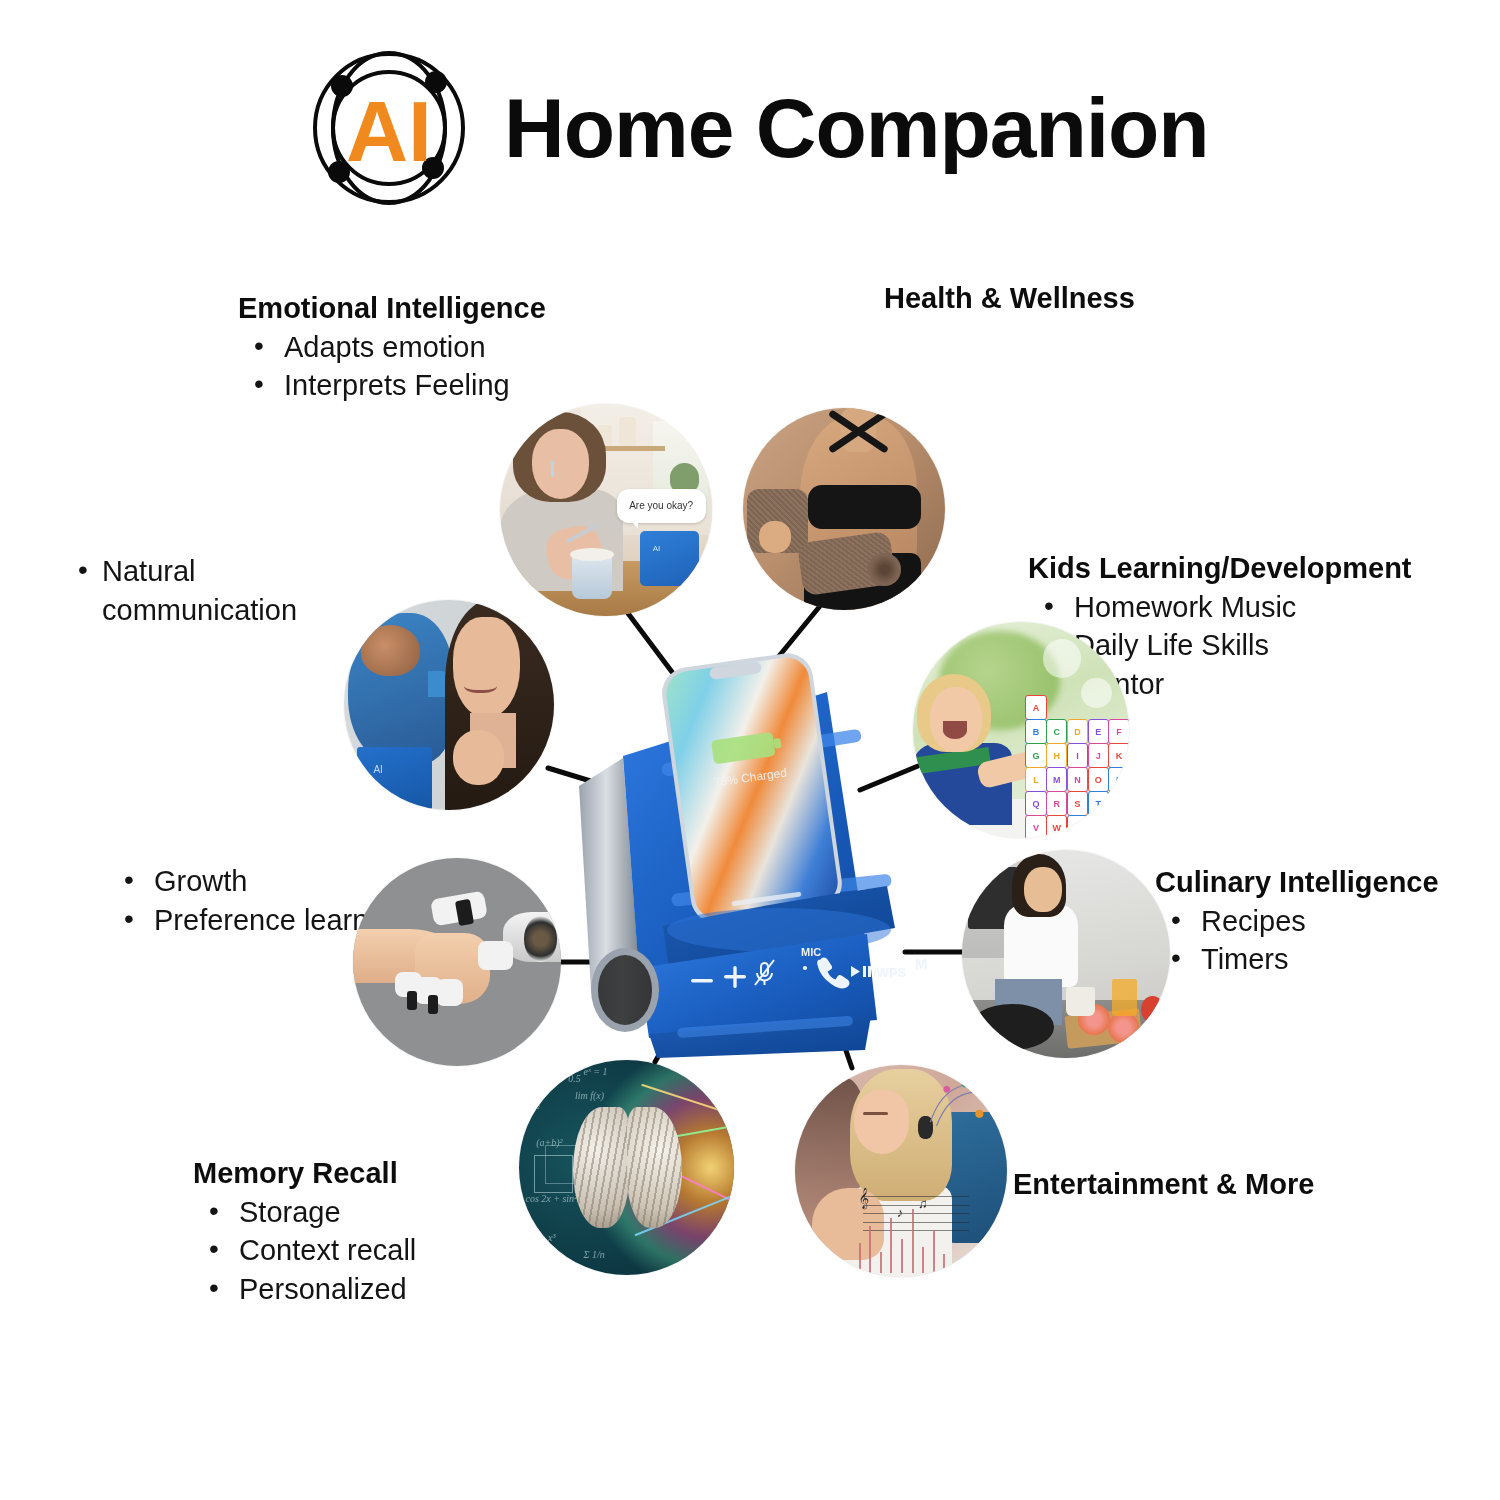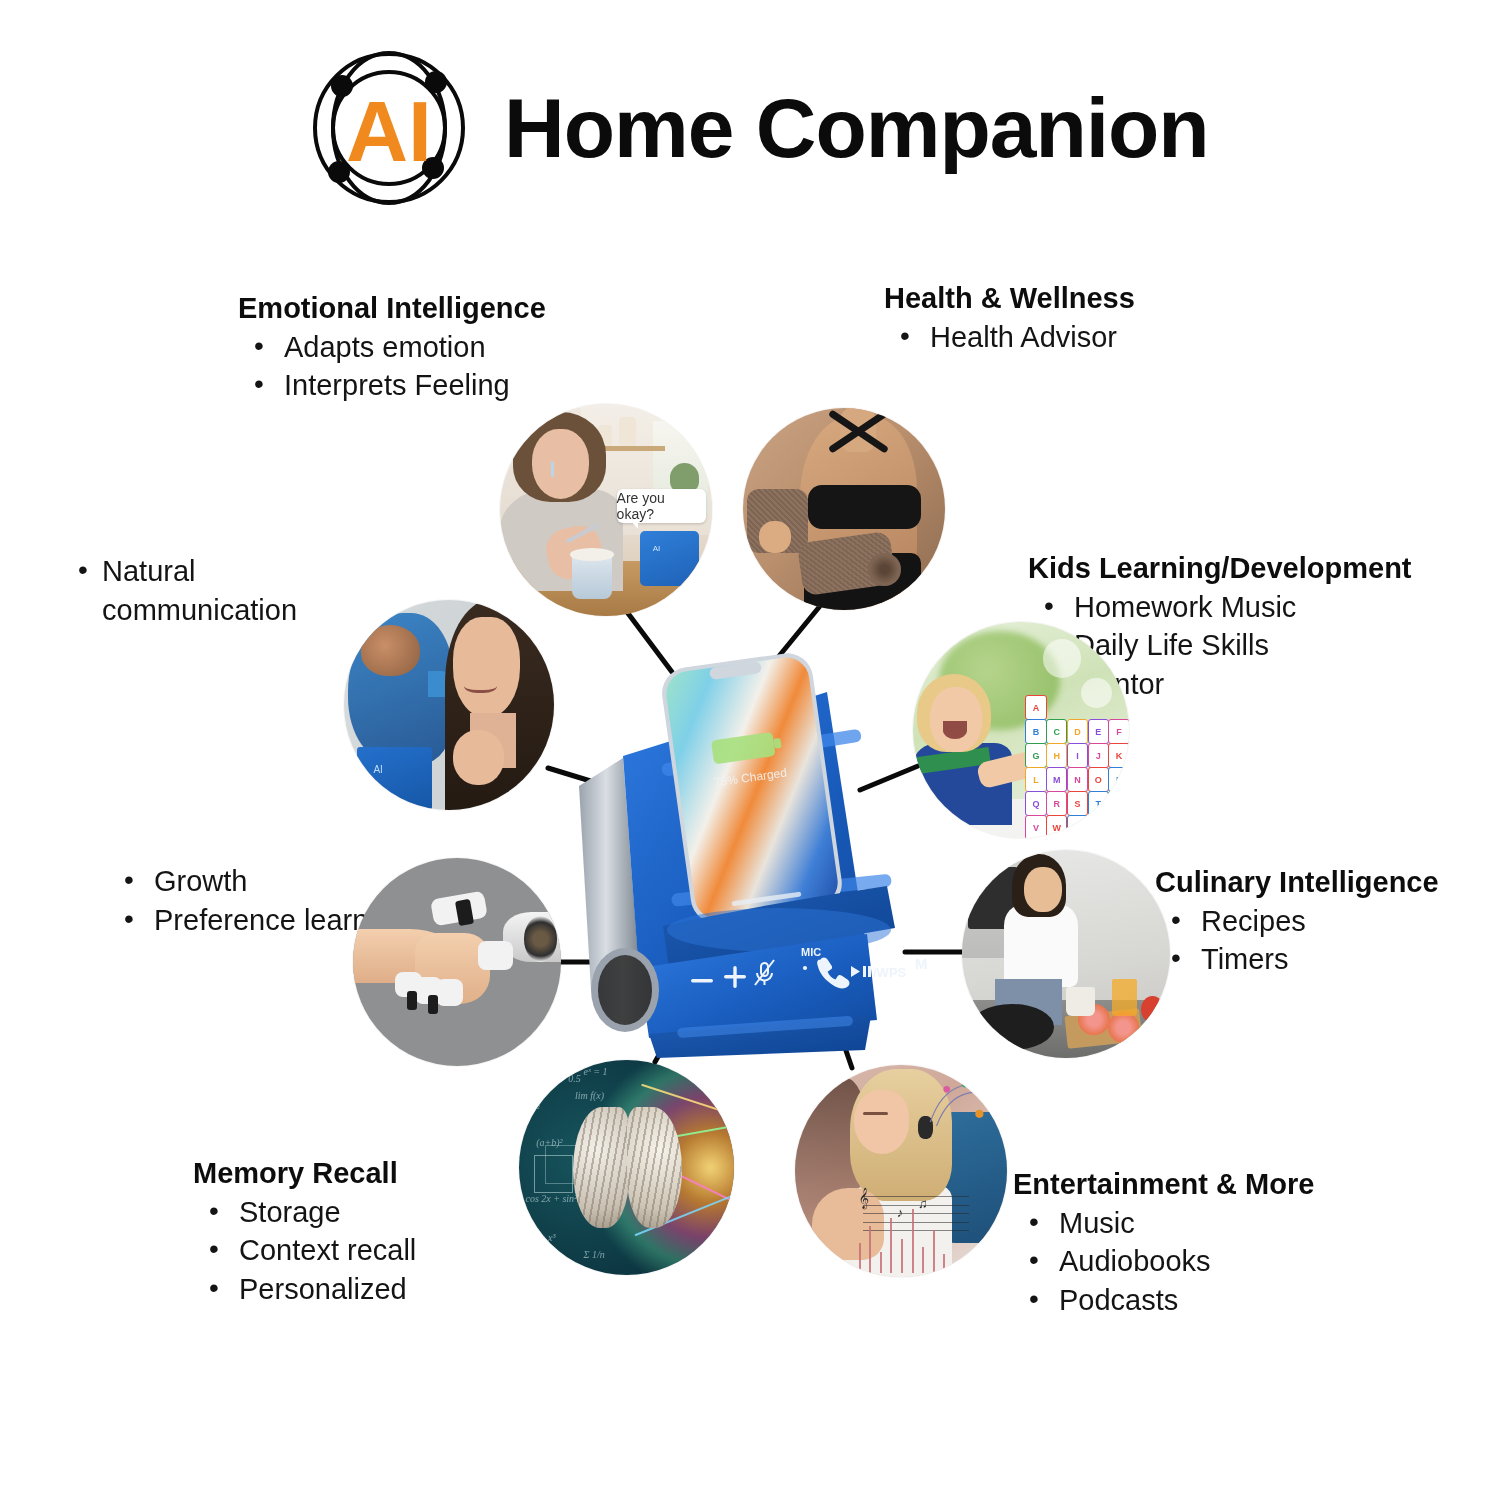--- a/index.html
+++ b/index.html
@@ -152,23 +152,23 @@
      background:linear-gradient(180deg,#dfe8ef,#b7c9d8); border-radius:4px 4px 8px 8px; }
   .sc-emotional .tub-lid { position:absolute; left:33%; top:68%; width:21%; height:6%;
      background:#f3efe9; border-radius:50%; }
   .sc-emotional .spoon { position:absolute; left:30%; top:60%; width:18%; height:4px;
      background:#c8ccd2; transform:rotate(-28deg); border-radius:2px; }
   .sc-emotional .dev { position:absolute; left:66%; top:60%; width:28%; height:26%;
      background:linear-gradient(160deg,#2f7fd8,#1f62b8); border-radius:5px; }
   .sc-emotional .dev-ai { position:absolute; left:72%; top:66%; font-size:8px; color:#cfe6ff; }
   .sc-emotional .speech {
      position:absolute; left:55%; top:40%; width:42%; height:16%;
-     background:#fff; border-radius:6px; box-shadow:0 1px 3px rgba(0,0,0,0.18);
+     background:#fff; border-radius:12px; box-shadow:0 1px 3px rgba(0,0,0,0.18);
      display:flex; align-items:center; justify-content:center;
-     font-size:14px; color:#333; }
+     font-size:10px; color:#333; }
   .sc-emotional .speech::after {
      content:""; position:absolute; left:16%; bottom:-6px; width:0; height:0;
      border-left:7px solid transparent; border-right:0 solid transparent; border-top:8px solid #fff; }
 
   
   .sc-health { background: linear-gradient(135deg,#c9a383 0%,#b98f6d 45%,#8d6a4f 100%); }
   .sc-health .back { position:absolute; left:28%; top:4%; width:58%; height:92%;
      background:linear-gradient(150deg,#d8a97f,#b4835e); border-radius:44% 40% 30% 30%; }
   .sc-health .neck { position:absolute; left:48%; top:0; width:18%; height:22%;
      background:#d6a87f; border-radius:30%; }
@@ -359,21 +359,20 @@
   <div class="feature-title">Emotional Intelligence</div>
   <ul class="feature-list">
     <li>Adapts emotion</li>
     <li>Interprets Feeling</li>
   </ul>
 </div>
 
 <div class="feature-block blk-health">
   <div class="feature-title">Health &amp; Wellness</div>
   <ul class="feature-list">
-    <li>Health Advisor</li>
   </ul>
 </div>
 
 <div class="feature-block blk-voice">
   <ul class="feature-list">
     <li>Natural communication</li>
   </ul>
 </div>
 
 <div class="feature-block blk-kids">
@@ -404,25 +403,20 @@
   <div class="feature-title">Memory Recall</div>
   <ul class="feature-list">
     <li>Storage</li>
     <li>Context recall</li>
     <li>Personalized</li>
   </ul>
 </div>
 
 <div class="feature-block blk-entertain">
   <div class="feature-title">Entertainment &amp; More</div>
-  <ul class="feature-list">
-    <li>Music</li>
-    <li>Audiobooks</li>
-    <li>Podcasts</li>
-  </ul>
 </div>
 
 <div class="bubble bub-emotional">
   <div class="scene sc-emotional">
     <div class="wall"></div>
       <div class="window"></div>
       <div class="shelf"></div>
     <div class="jar" style="left:46%;top:10%;width:7%;height:10%"></div>
     <div class="jar" style="left:56%;top:6%;width:8%;height:14%"></div>
     <div class="plant"></div>

